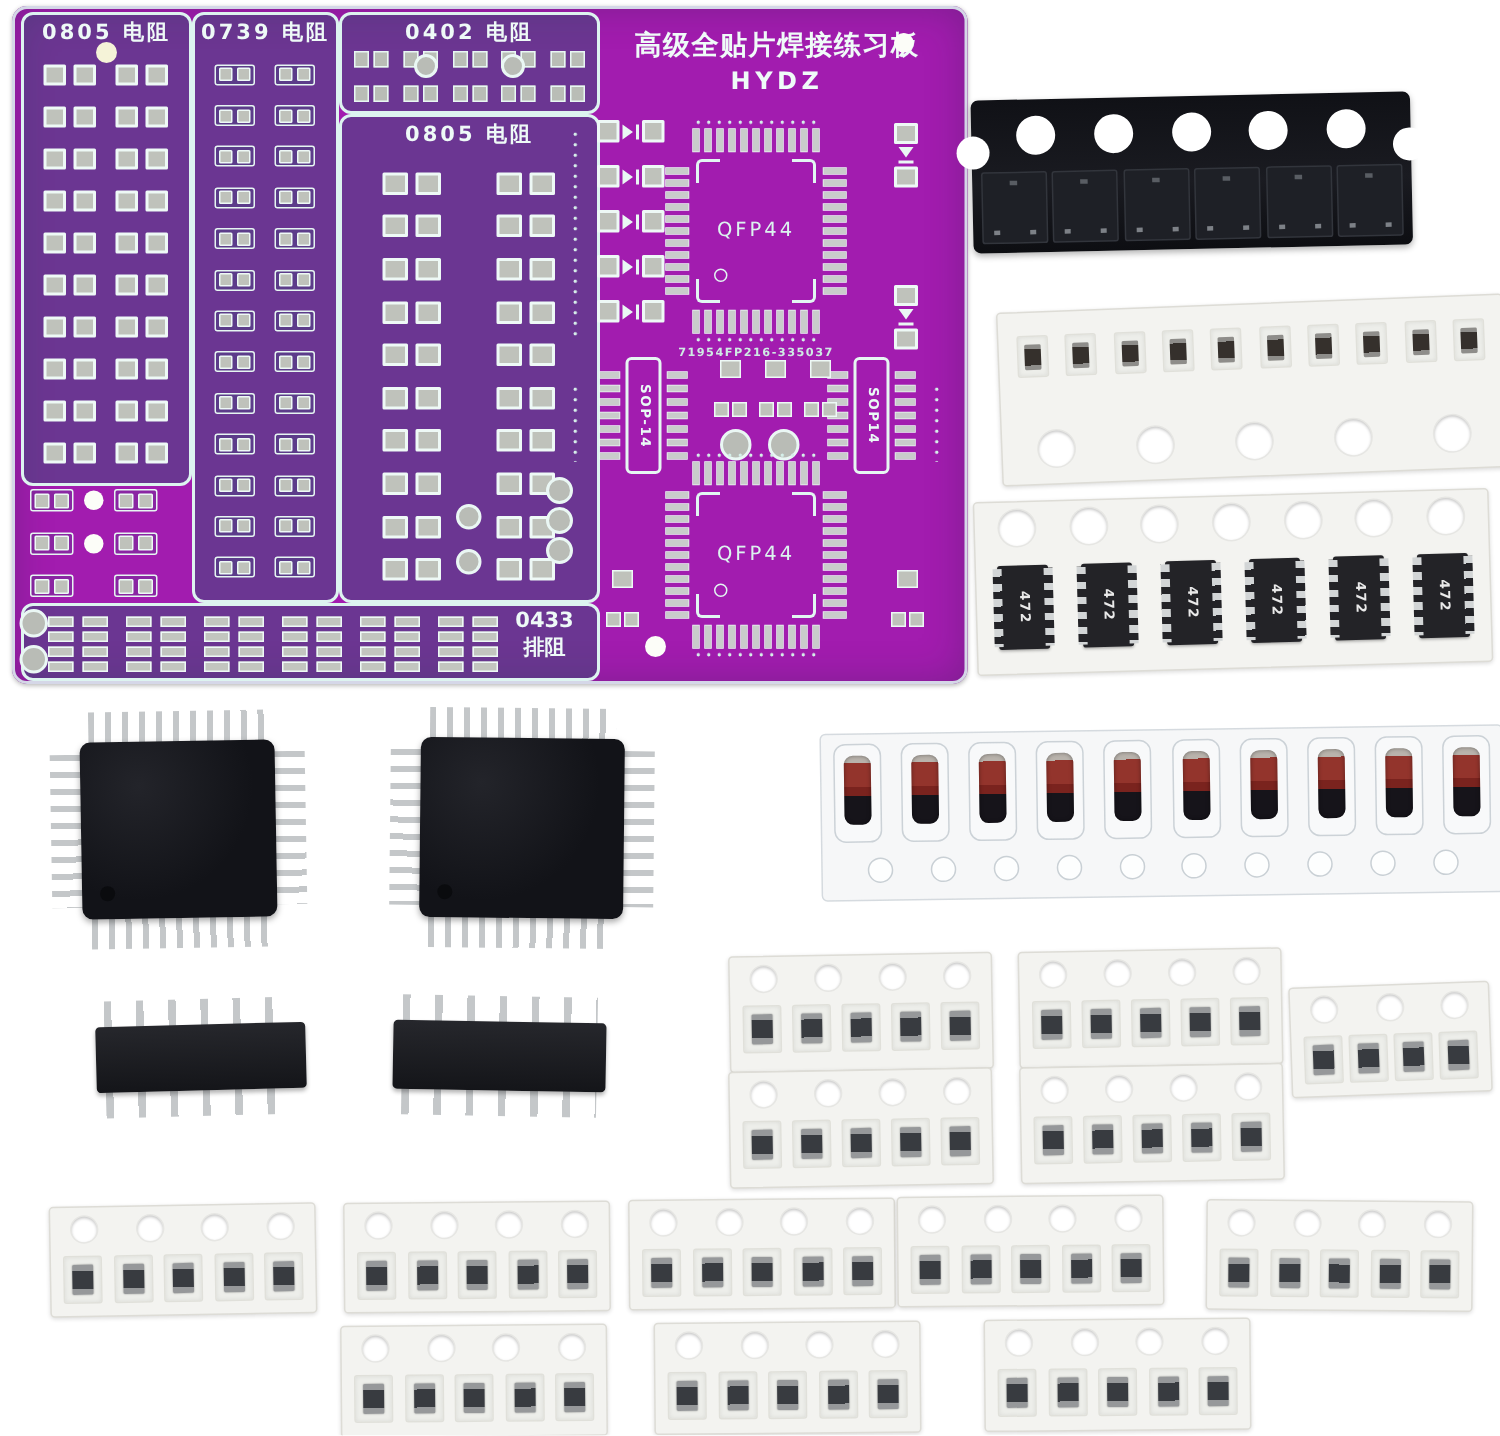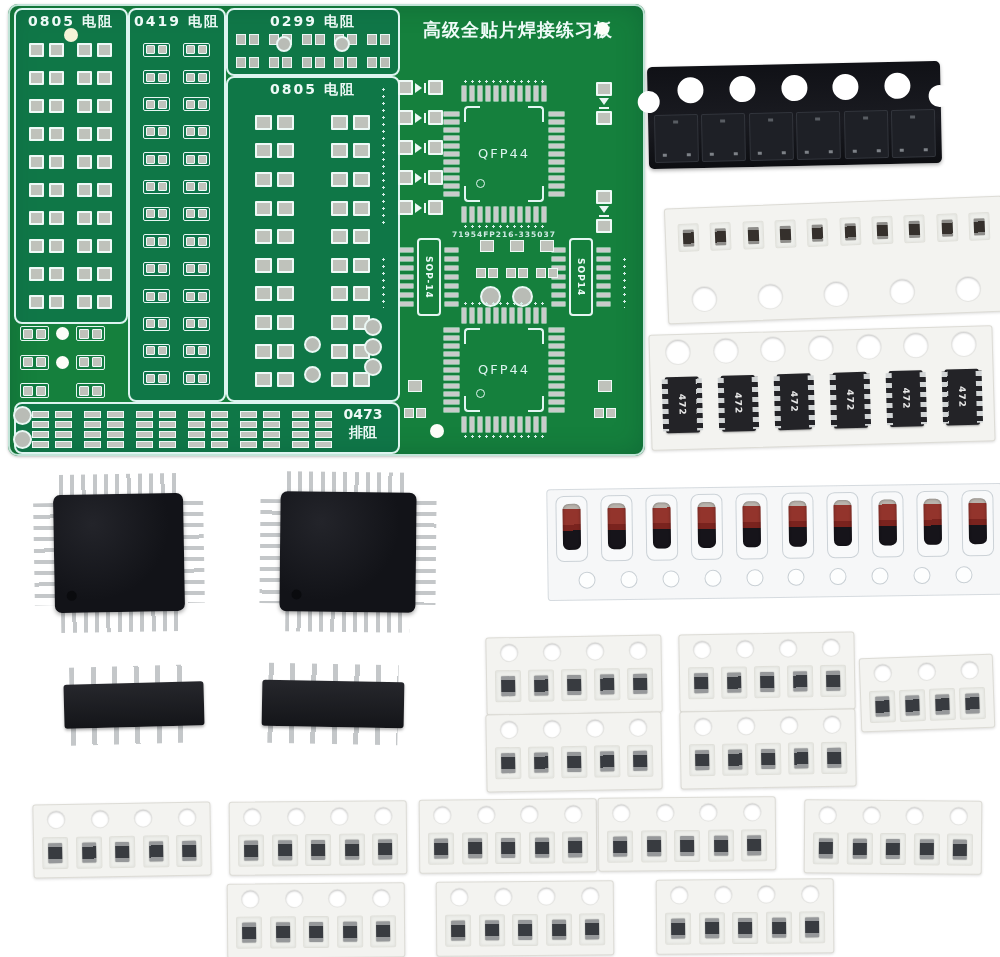--- a/index.html
+++ b/index.html
@@ -1,20 +1,20 @@
 <!DOCTYPE html>
 <html><head>
 <meta charset="utf-8">
 <style>
   html,body{margin:0;padding:0;background:#ffffff;}
   body{font-family:"DejaVu Sans","Liberation Sans",sans-serif;}
   .stage{position:relative;width:1000px;height:957px;background:#ffffff;overflow:hidden;}
 
   
-  .pcb{position:absolute;left:8px;top:4px;width:637px;height:452px;background:#15803d;
+  .pcb{position:absolute;left:8px;top:4px;width:637px;height:452px;background:#a21caf;
        border-radius:10px;box-shadow:inset 0 0 0 2px rgba(226,248,245,.85), inset 0 0 28px rgba(0,40,35,.25), 0 1px 3px rgba(0,0,0,.25);}
   .sec{position:absolute;border:2px solid #ddf4f0;border-radius:8px;background:rgba(6,104,93,.35);}
   .sec-label{position:absolute;top:3px;left:0;right:0;text-align:center;color:#eefaf7;font-weight:bold;font-size:14px;letter-spacing:2px;white-space:nowrap;}
   .s0805L{left:6px;top:4px;width:110px;height:312px;}
   .s0603 {left:120px;top:4px;width:94px;height:390px;}
   .s0402 {left:218px;top:4px;width:170px;height:64px;}
   .s0805M{left:218px;top:72px;width:170px;height:322px;}
   .s0606 {left:6px;top:398px;width:382px;height:48px;border-radius:8px;}
 
   .padgrid{position:absolute;display:grid;justify-items:center;align-items:center;}
@@ -237,21 +237,21 @@
           </div>
           <div style="width: 13px; height: 13px; border-radius: 50%; visibility: hidden;"></div>
           <div class="pair0603">
             <div class="pad sm" style="width: 8px; height: 8px;"></div>
             <div class="pad sm" style="width: 8px; height: 8px;"></div>
           </div>
         </div>
       </div>
 
     <div class="sec s0603">
-      <div class="sec-label">0419 电阻</div>
+      <div class="sec-label">0739 电阻</div>
       <div class="padgrid g0603" id="grid-0603">
           <div class="pair0603">
             <div class="pad sm" style="width: 7px; height: 7px;"></div>
             <div class="pad sm" style="width: 7px; height: 7px;"></div>
           </div>
           <div class="pair0603">
             <div class="pad sm" style="width: 7px; height: 7px;"></div>
             <div class="pad sm" style="width: 7px; height: 7px;"></div>
           </div>
           <div class="pair0603">
@@ -347,21 +347,21 @@
             <div class="pad sm" style="width: 7px; height: 7px;"></div>
           </div>
           <div class="pair0603">
             <div class="pad sm" style="width: 7px; height: 7px;"></div>
             <div class="pad sm" style="width: 7px; height: 7px;"></div>
           </div>
         </div>
     </div>
 
     <div class="sec s0402">
-      <div class="sec-label">0299  电阻</div>
+      <div class="sec-label">0402  电阻</div>
       <div class="r0402-rows" id="grid-0402">
           <div class="r0402-row">
             <div class="bpair">
               <div class="bpad"></div>
               <div class="bpad"></div>
             </div>
             <div class="bpair">
               <div class="bpad"></div>
               <div class="bpad"></div>
             </div>
@@ -488,20 +488,21 @@
             <div class="pad" style="width: 13px; height: 11px;"></div>
             <div class="pad" style="width: 13px; height: 11px;"></div>
           </div>
         </div>
       <div class="rcirc" style="position:absolute;left:76px;top:258px;width:13px;height:13px;"></div>
       <div class="rcirc" style="position:absolute;left:76px;top:288px;width:13px;height:13px;"></div>
     </div>
 
     <div class="board-title">
       <div class="l1">高级全贴片焊接练习板</div>
+      <div class="l2">HYDZ</div>
     </div>
 
     <div id="diode-col-left">
         <div class="dio-row" style="position: absolute; left: 390px; top: 76px;">
           <div class="pad" style="width: 11px; height: 11px;"></div>
           <div class="tri-r"></div>
           <div class="bar-v"></div>
           <div class="pad" style="width: 11px; height: 11px;"></div>
         </div>
         <div class="dio-row" style="position: absolute; left: 390px; top: 106px;">
@@ -836,21 +837,21 @@
             </div>
             <div class="rnetcol">
               <i></i>
               <i></i>
               <i></i>
               <i></i>
             </div>
           </div>
         </div>
       <div class="s0606-label">
-        <div>0473</div>
+        <div>0433</div>
         <div>排阻</div>
       </div>
     </div>
 
     <div class="rcirc" style="position:absolute;left:5px;top:402px;width:15px;height:15px;"></div>
     <div class="rcirc" style="position:absolute;left:5px;top:426px;width:15px;height:15px;"></div>
 
     <div class="whole" style="left:56px;top:24px;width:14px;height:14px;background:#f5f3d8;"></div>
     <div class="whole" style="left:588px;top:18px;width:13px;height:13px;"></div>
     <div class="whole" style="left:422px;top:420px;width:14px;height:14px;"></div>

